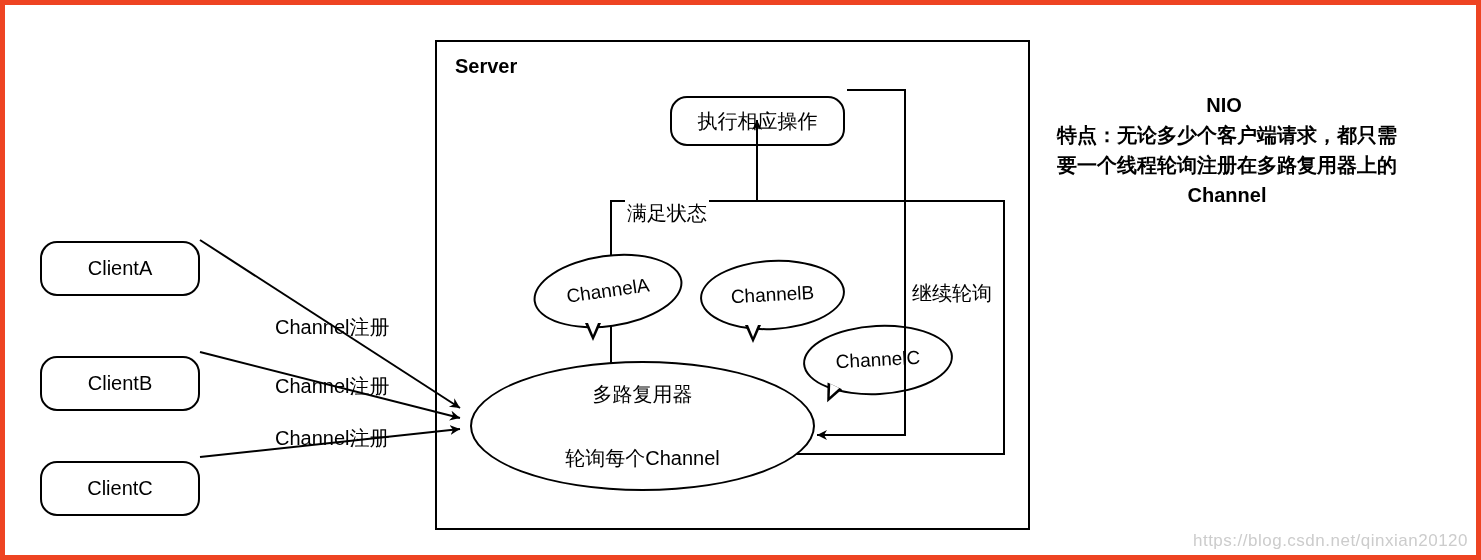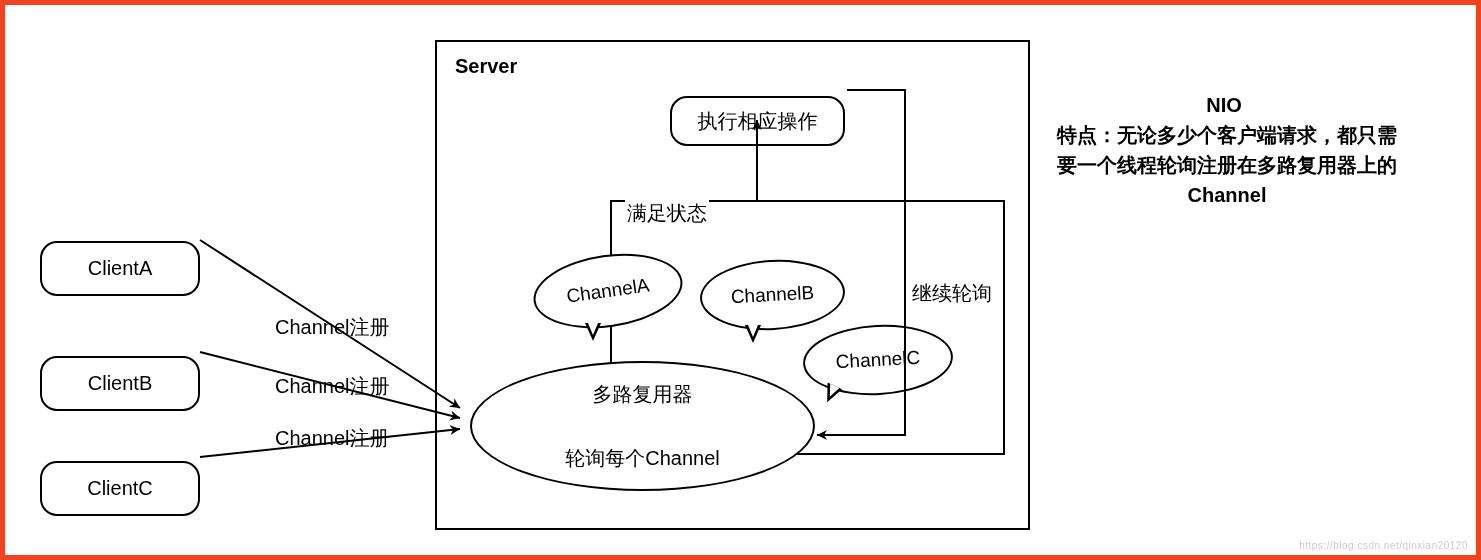--- a/index.html
+++ b/index.html
@@ -98,21 +98,21 @@
     text-align: center;
     font-size: 20px;
     line-height: 1.5;
   }
   .side-text .title { font-weight: bold; }
   .side-text .bold { font-weight: bold; margin-left: 6px; }
   .watermark {
     position: absolute;
     right: 8px;
     bottom: 4px;
-    font-size: 10px;
+    font-size: 17px;
     color: #ccc;
     letter-spacing: 0.5px;
   }
   svg.lines {
     position: absolute;
     inset: 0;
     width: 100%;
     height: 100%;
     pointer-events: none;
   }

